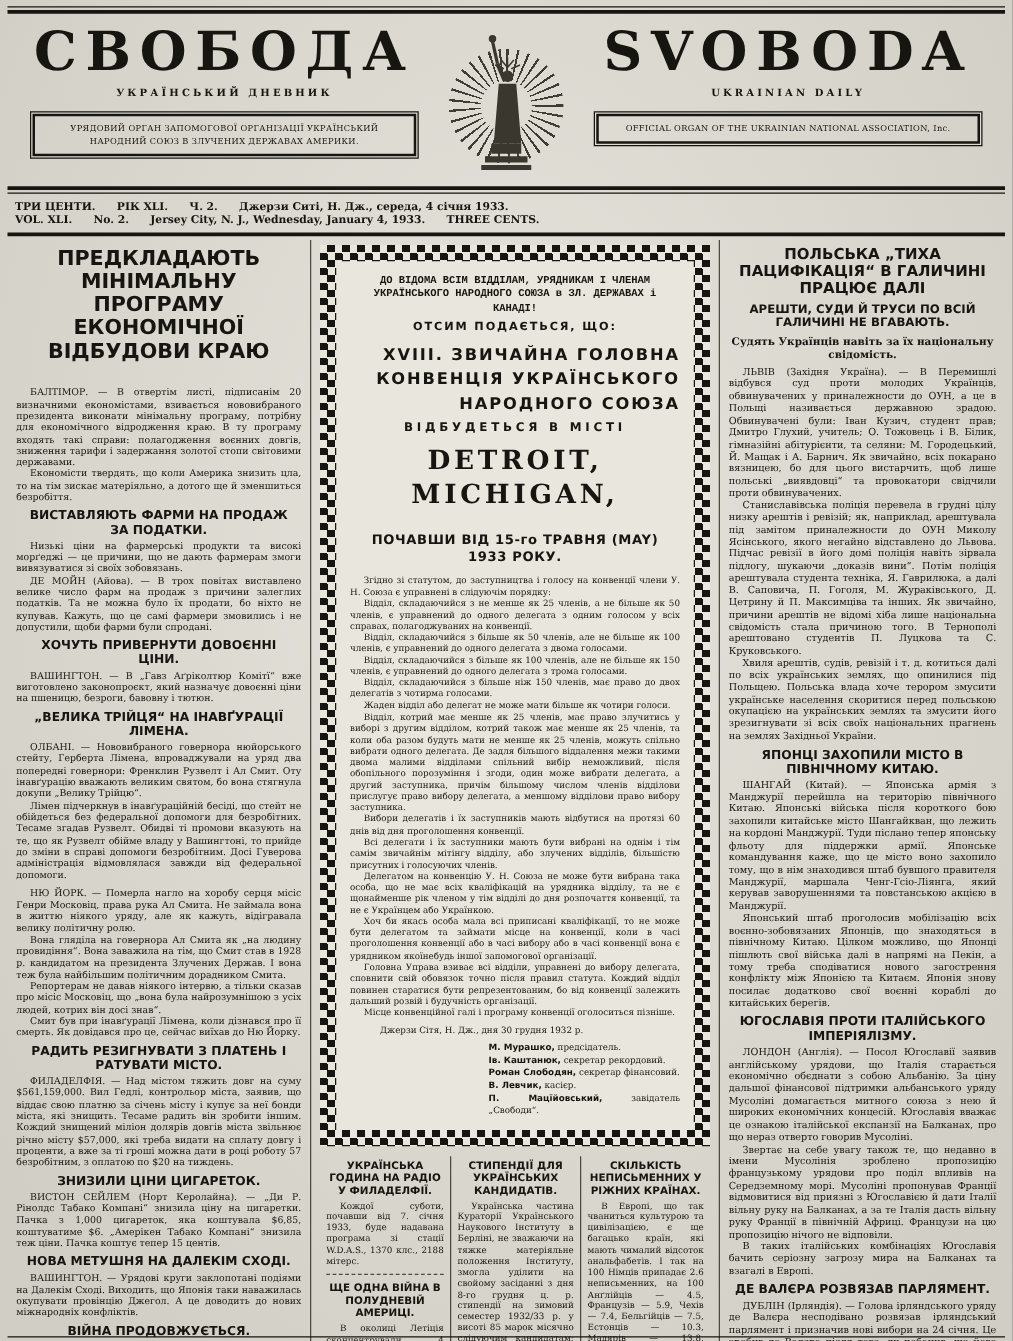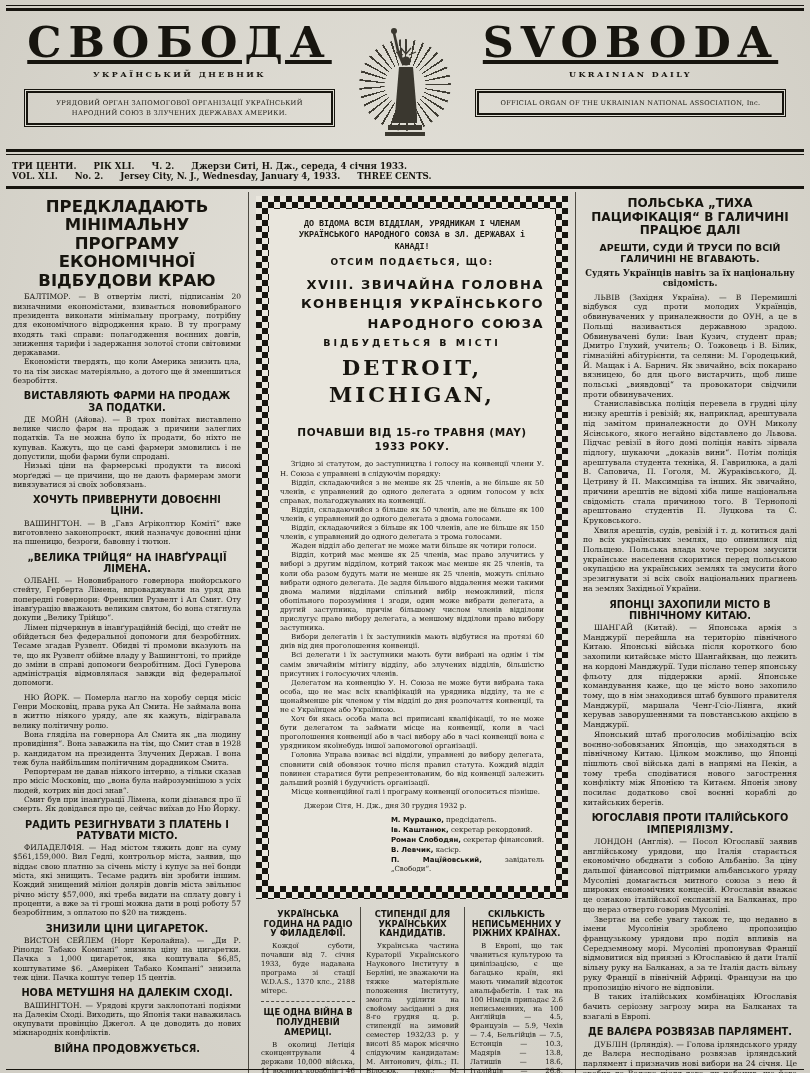--- a/index.html
+++ b/index.html
@@ -16,21 +16,21 @@
     box-sizing:border-box;
     padding:4px 6px 0 6px;
   }
   .rule-thin{border-top:1px solid #17150f;margin:1px 0;}
   .rule-heavy{border-top:3px solid #17150f;margin:2px 0 0 0;}
   .rule-double{border-top:3px solid #17150f;border-bottom:1px solid #17150f;height:2px;margin:2px 0;}
 
   
   .masthead{display:grid;grid-template-columns:1fr 120px 1fr;align-items:start;padding:6px 8px 2px 8px;}
   .mast-side{text-align:center;}
-  .mast-title{font-family:"DejaVu Serif", serif;font-weight:bold;font-size:43px;line-height:1;letter-spacing:7px;margin:4px 0 0 0;white-space:nowrap;text-decoration:underline;}
+  .mast-title{font-family:"DejaVu Serif", serif;font-weight:bold;font-size:43px;line-height:1;letter-spacing:7px;margin:4px 0 0 0;white-space:nowrap;}
   .mast-sub{font-size:8px;font-weight:bold;letter-spacing:2.5px;margin-top:5px;}
   .mast-box{margin:12px 12px 0 12px;border:2px solid #17150f;box-shadow:0 0 0 1px #deddd3,0 0 0 2px #17150f;
             padding:5px 7px;font-size:6.6px;font-weight:normal;line-height:1.55;letter-spacing:.3px;}
   .statue-wrap{position:relative;width:120px;height:128px;}
   .rays{position:absolute;left:14px;top:22px;width:92px;height:92px;border-radius:50%;
         background:repeating-conic-gradient(#3f3c33 0deg 2.5deg, transparent 2.5deg 11deg);
         -webkit-mask:radial-gradient(circle,transparent 0 31%,#000 32% 74%,transparent 75%);
         mask:radial-gradient(circle,transparent 0 31%,#000 32% 74%,transparent 75%);}
   .statue-svg{position:absolute;left:38px;top:6px;}
 
@@ -40,21 +40,21 @@
   .dateline span{margin-right:14px;}
   .dateline .dl-right span:last-child{margin-right:0;}
 
   
   .body-grid{display:grid;grid-template-columns:243px 326px 1fr;margin-top:3px;}
   .col{padding:4px 7px;box-sizing:border-box;}
   .col-left{border-right:1px solid #4d4a42;}
   .col-right{border-left:1px solid #4d4a42;}
 
   .art{margin-bottom:5px;}
-  .h-lead{font-family:"DejaVu Sans", sans-serif;font-weight:bold;font-size:16.5px;line-height:1.12;text-align:center;margin:2px 0 2px 0;}
+  .h-lead{font-family:"DejaVu Sans", sans-serif;font-weight:bold;font-size:16.5px;line-height:1.12;text-align:center;margin:2px 0 19px 0;}
   .h-sub{font-family:"DejaVu Sans", sans-serif;font-weight:bold;font-size:9.8px;line-height:1.15;text-align:center;margin:5px 4px 2px 4px;}
   .col-left{font-size:7.5px;line-height:1.24;text-align:justify;}
   .col-right{font-size:7.7px;line-height:1.26;text-align:justify;}
   .para{margin:0;text-indent:11px;}
 
   .h-lead-r{font-family:"DejaVu Sans", sans-serif;font-weight:bold;font-size:12px;line-height:1.14;text-align:center;margin:1px 0 4px 0;}
   .h-sub2{font-family:"DejaVu Sans", sans-serif;font-weight:bold;font-size:9.4px;text-align:center;line-height:1.2;margin:0 0 3px 0;}
   .h-sub3{font-weight:bold;font-size:8.4px;text-align:center;line-height:1.2;margin:0 0 5px 0;}
 
   
@@ -145,22 +145,22 @@
       <article class="art">
         <h2 class="h-lead">ПРЕДКЛАДАЮТЬ МІНІМАЛЬНУ ПРОГРАМУ ЕКОНОМІЧНОЇ ВІДБУДОВИ КРАЮ</h2>
         <div>
             <p class="para">БАЛТІМОР. — В отвертім листі, підписанім 20 визначними економістами, взивається нововибраного президента виконати мінімальну програму, потрібну для економічного відродження краю. В ту програму входять такі справи: полагодження воєнних довгів, зниження тарифи і задержання золотої стопи світовими державами.</p>
             <p class="para">Економісти твердять, що коли Америка знизить цла, то на тім зискає матеріяльно, а дотого ще й зменшиться безробіття.</p>
           </div>
       </article>
       <article class="art">
         <h2 class="h-sub">ВИСТАВЛЯЮТЬ ФАРМИ НА ПРОДАЖ ЗА ПОДАТКИ.</h2>
         <div>
+            <p class="para">Низькі ціни на фармерські продукти та високі морґеджі — це причини, що не дають фармерам змоги вивязуватися зі своїх зобовязань.</p>
             <p class="para">ДЕ МОЙН (Айова). — В трох повітах виставлено велике число фарм на продаж з причини залеглих податків. Та не можна було їх продати, бо ніхто не купував. Кажуть, що це самі фармери змовились і не допустили, щоби фарми були спродані.</p>
-            <p class="para">Низькі ціни на фармерські продукти та високі морґеджі — це причини, що не дають фармерам змоги вивязуватися зі своїх зобовязань.</p>
           </div>
       </article>
       <article class="art">
         <h2 class="h-sub">ХОЧУТЬ ПРИВЕРНУТИ ДОВОЄННІ ЦІНИ.</h2>
         <div>
             <p class="para">ВАШИНГТОН. — В „Гавз Аґріколтюр Комітї“ вже виготовлено законопроєкт, який назначує довоєнні ціни на пшеницю, безроги, бавовну і тютюн.</p>
           </div>
       </article>
       <article class="art">
         <h2 class="h-sub">„ВЕЛИКА ТРІЙЦЯ“ НА ІНАВҐУРАЦІЇ ЛІМЕНА.</h2>
@@ -209,20 +209,21 @@
           <p class="conv-intro">ОТСИМ ПОДАЄТЬСЯ, ЩО:</p>
           <p class="conv-title">XVIII. ЗВИЧАЙНА ГОЛОВНА КОНВЕНЦІЯ УКРАЇНСЬКОГО НАРОДНОГО СОЮЗА</p>
           <p class="conv-venue">ВІДБУДЕТЬСЯ В МІСТІ</p>
           <p class="conv-city">DETROIT, MICHIGAN,</p>
           <p class="conv-date">ПОЧАВШИ ВІД 15-го ТРАВНЯ (MAY) 1933 РОКУ.</p>
           <div>
               <p class="para">Згідно зі статутом, до заступництва і голосу на конвенції члени У. Н. Союза є управнені в слідуючім порядку:</p>
               <p class="para">Відділ, складаючийся з не менше як 25 членів, а не більше як 50 членів, є управнений до одного делегата з одним голосом у всіх справах, полагоджуваних на конвенції.</p>
               <p class="para">Відділ, складаючийся з більше як 50 членів, але не більше як 100 членів, є управнений до одного делегата з двома голосами.</p>
               <p class="para">Відділ, складаючийся з більше як 100 членів, але не більше як 150 членів, є управнений до одного делегата з трома голосами.</p>
+              <p class="para">Відділ, складаючийся з більше ніж 150 членів, має право до двох делегатів з чотирма голосами.</p>
               <p class="para">Жаден відділ або делегат не може мати більше як чотири голоси.</p>
               <p class="para">Відділ, котрий має менше як 25 членів, має право злучитись у виборі з другим відділом, котрий також має менше як 25 членів, та коли оба разом будуть мати не менше як 25 членів, можуть спільно вибрати одного делегата. Де задля більшого віддалення межи такими двома малими відділами спільний вибір неможливий, після обопільного порозуміння і згоди, один може вибрати делегата, а другий заступника, причім більшому числом членів відділови прислугує право вибору делегата, а меншому відділови право вибору заступника.</p>
               <p class="para">Вибори делегатів і їх заступників мають відбутися на протязі 60 днів від дня проголошення конвенції.</p>
               <p class="para">Всі делегати і їх заступники мають бути вибрані на однім і тім самім звичайнім мітінгу відділу, або злучених відділів, більшістю присутних і голосуючих членів.</p>
               <p class="para">Делегатом на конвенцію У. Н. Союза не може бути вибрана така особа, що не має всіх кваліфікацій на урядника відділу, та не є щонайменше рік членом у тім відділі до дня розпочаття конвенції, та не є Українцем або Українкою.</p>
               <p class="para">Хоч би якась особа мала всі приписані кваліфікації, то не може бути делегатом та займати місце на конвенції, коли в часі проголошення конвенції або в часі вибору або в часі конвенції вона є урядником якоїнебудь іншої запомогової організації.</p>
               <p class="para">Головна Управа взиває всі відділи, управнені до вибору делегата, сповнити свій обовязок точно після правил статута. Кождий відділ повинен старатися бути репрезентованим, бо від конвенції залежить дальший розвій і будучність організації.</p>
               <p class="para">Місце конвенційної галі і програму конвенції оголоситься пізніше.</p>
             </div>
           <p class="para conv-place">Джерзи Сітя, Н. Дж., дня 30 грудня 1932 р.</p>

